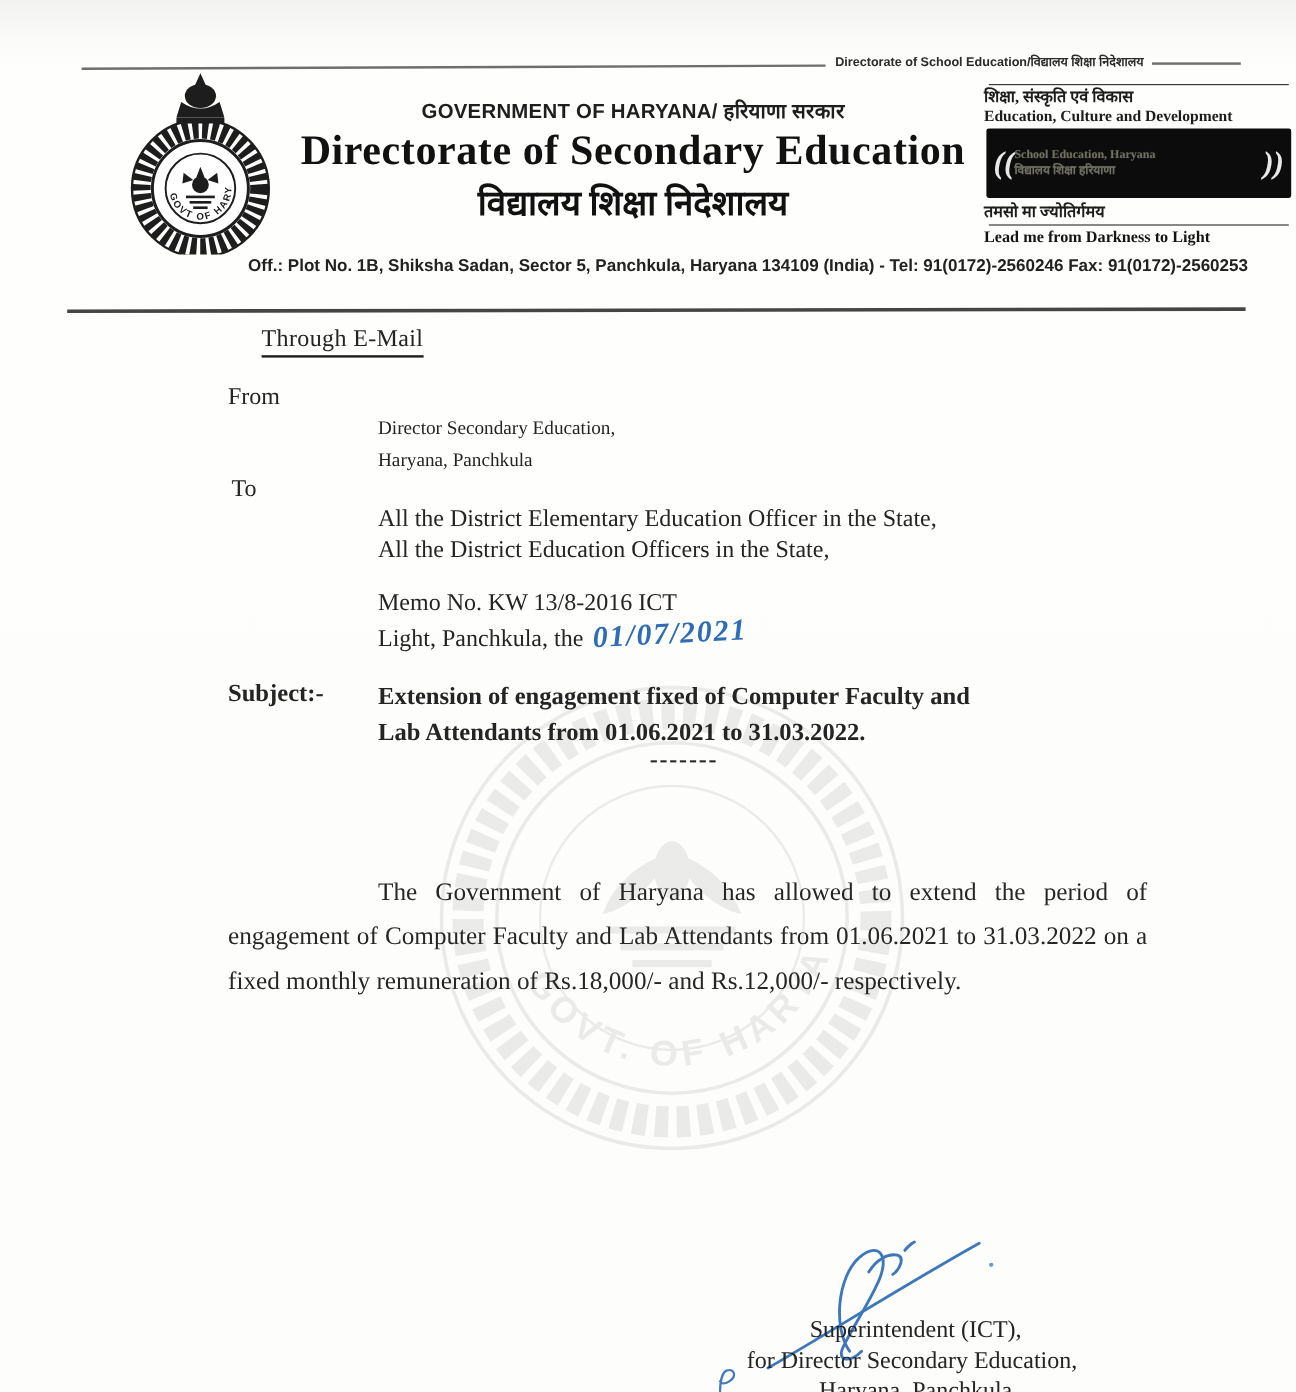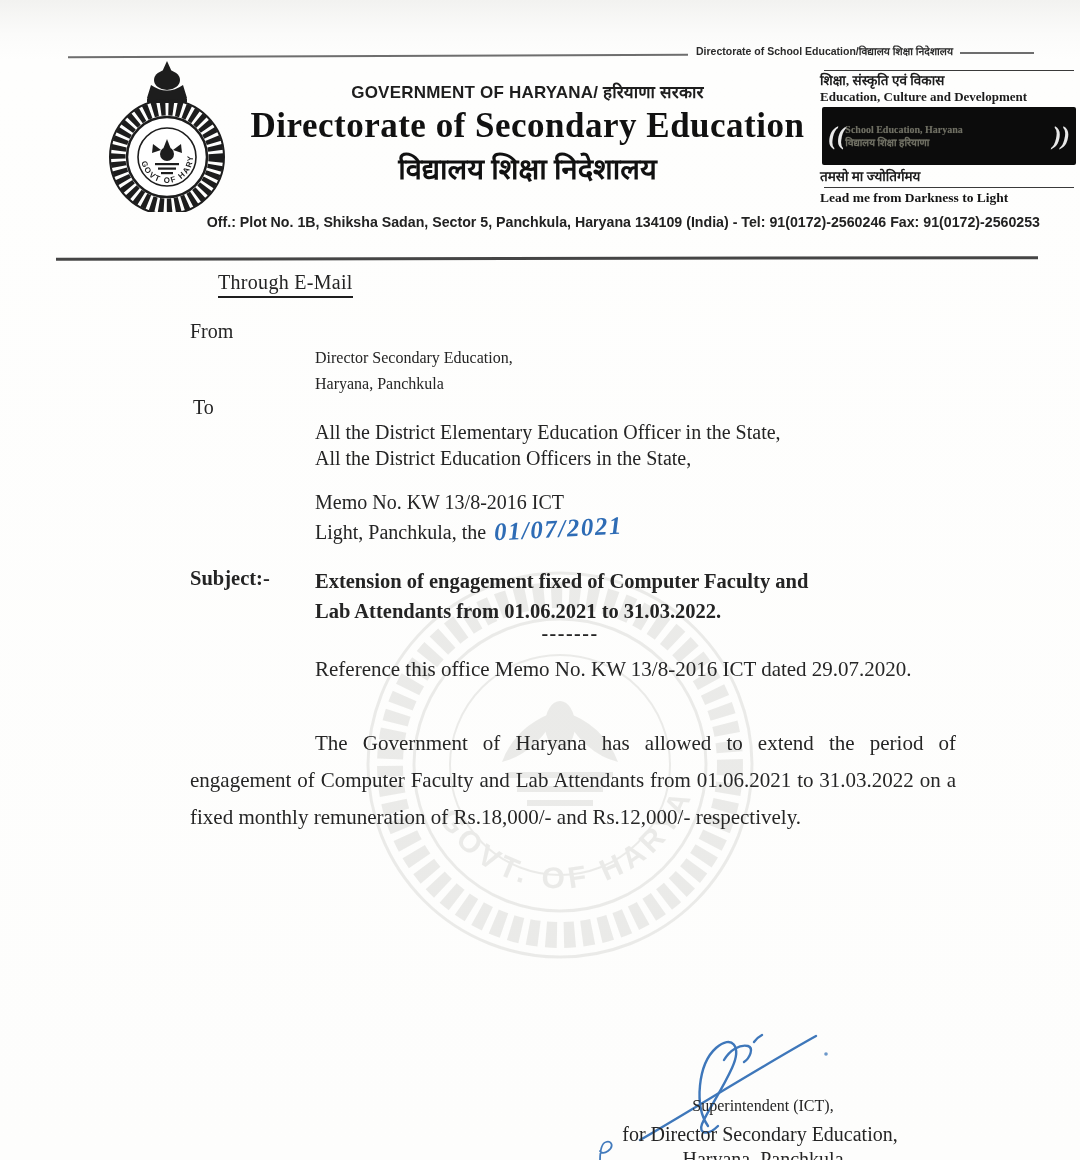--- a/index.html
+++ b/index.html
@@ -62,21 +62,21 @@
   .subject-lines{left:315px;top:567px;width:645px;font-size:20.5px;font-weight:bold;line-height:29.5px;}
   .dashes{left:410px;top:622px;width:320px;text-align:center;font-size:20px;font-weight:bold;letter-spacing:1.5px;}
 
   .para{left:190px;width:766px;font-size:21px;line-height:37px;text-align:justify;text-indent:125px;color:#262626;}
   .p1{top:651px;}
   .p2{top:725px;}
   .p3{top:875px;}
 
   
   .sig-svg{left:612px;top:1022px;width:230px;height:120px;}
-  .sig1{left:638px;top:1097px;width:250px;text-align:center;font-size:16px;}
+  .sig1{left:638px;top:1097px;width:250px;text-align:center;font-size:20px;}
   .sig2{left:560px;top:1123px;width:400px;text-align:center;font-size:20px;}
   .sig3{left:638px;top:1148px;width:250px;text-align:center;font-size:20px;}
   .initial-svg{left:594px;top:1139px;width:28px;height:24px;}
 </style>
 </head>
 <body>
 
 <div class="page">
 
   <div class="abs top-rule"></div>
@@ -183,21 +183,20 @@
   </div>
 
   <div class="abs subject-label">Subject:-</div>
   <div class="abs subject-lines">
     <div>Extension of engagement fixed of Computer Faculty and</div>
     <div>Lab Attendants from 01.06.2021 to 31.03.2022.</div>
   </div>
 
   <div class="abs dashes">-------</div>
 
-  <div class="abs para p1">Reference this office Memo No. KW 13/8-2016 ICT dated 29.07.2020.</div>
   <div class="abs para p2">The Government of Haryana has allowed to extend the period of engagement of Computer Faculty and Lab Attendants from 01.06.2021 to 31.03.2022 on a fixed monthly remuneration of Rs.18,000/- and Rs.12,000/- respectively.</div>
 
   <svg class="abs sig-svg" viewBox="0 0 230 120">
     <g stroke="#2e6cb5" stroke-width="2.4" fill="none" stroke-linecap="round" opacity="0.92">
       <path d="M96 104 C82 84, 86 42, 104 26 C120 12, 130 24, 120 46 C110 68, 96 88, 90 102 C86 112, 96 114, 106 104"></path>
       <path d="M112 38 C118 28, 128 22, 136 24 C142 26, 138 36, 132 40"></path>
       <path d="M142 20 C145 16, 148 14, 150 13"></path>
       <path d="M28 118 C70 94, 150 44, 204 14"></path>
     </g>
     <circle cx="214" cy="32" r="1.8" fill="#2e6cb5" opacity="0.7"></circle>

